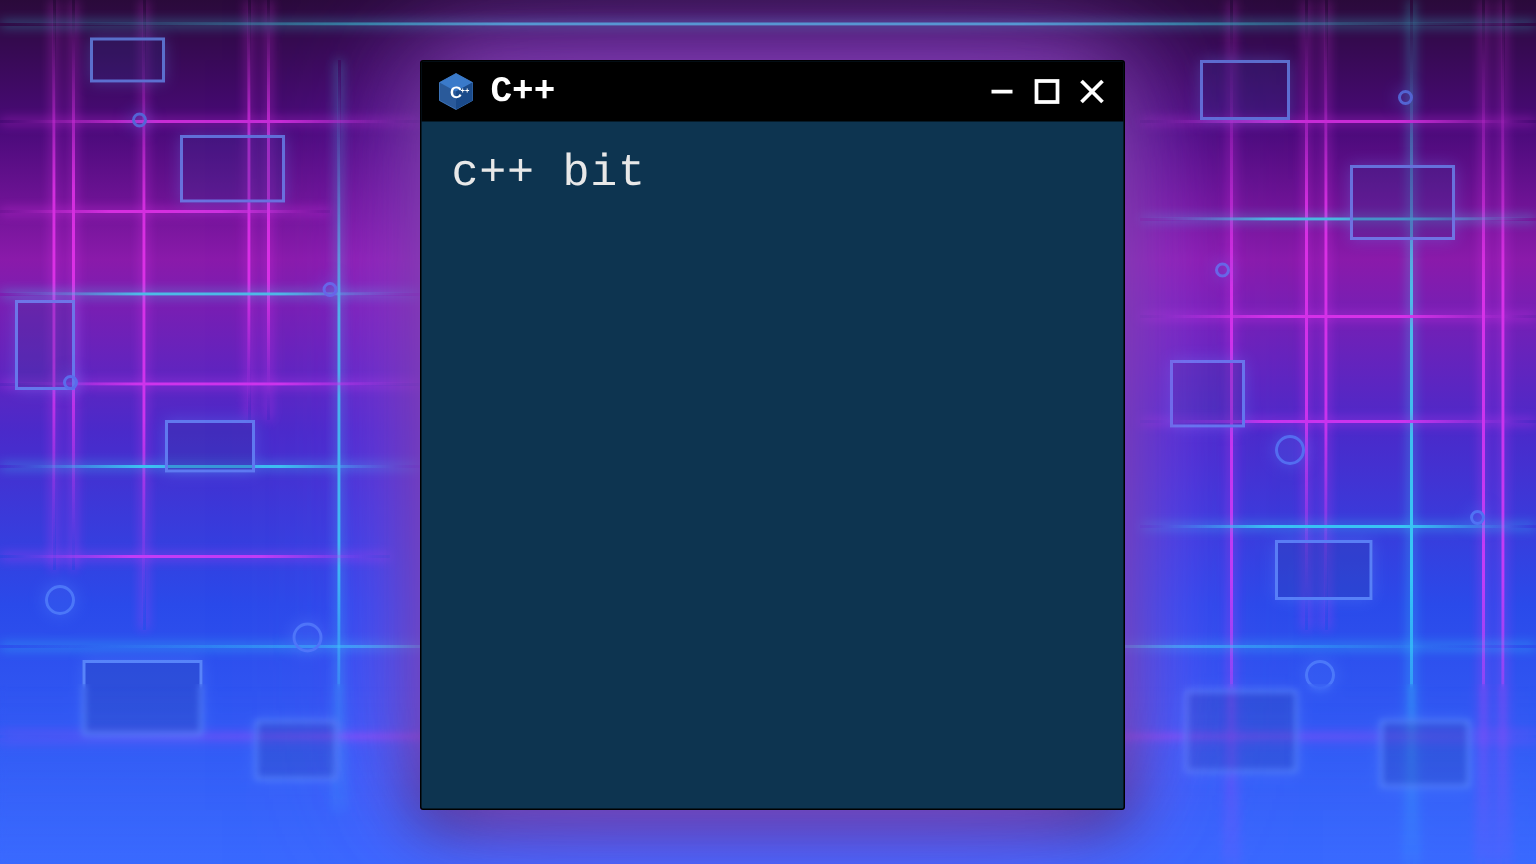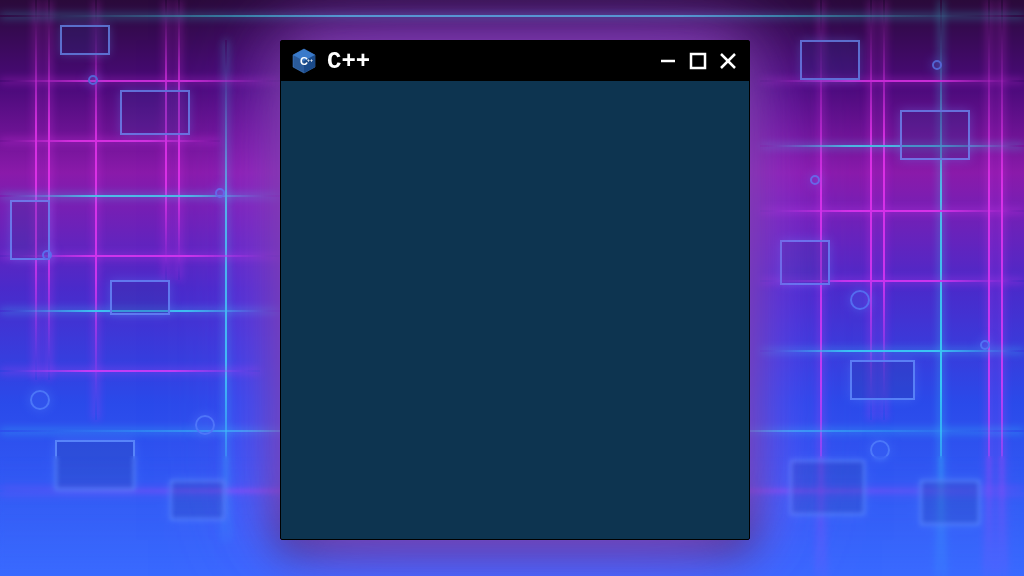--- a/index.html
+++ b/index.html
@@ -251,13 +251,16 @@
         </svg>
       </div>
       <div class="win-btn">
         <svg width="20" height="20" viewBox="0 0 20 20">
           <line x1="3" y1="3" x2="17" y2="17" stroke="#fff" stroke-width="2.5"></line>
           <line x1="17" y1="3" x2="3" y2="17" stroke="#fff" stroke-width="2.5"></line>
         </svg>
       </div>
     </div>
   </div>
+  <div class="window-content">
+    <span>c++ bit</span>
+  </div>
 </div>
 
 </body></html>

